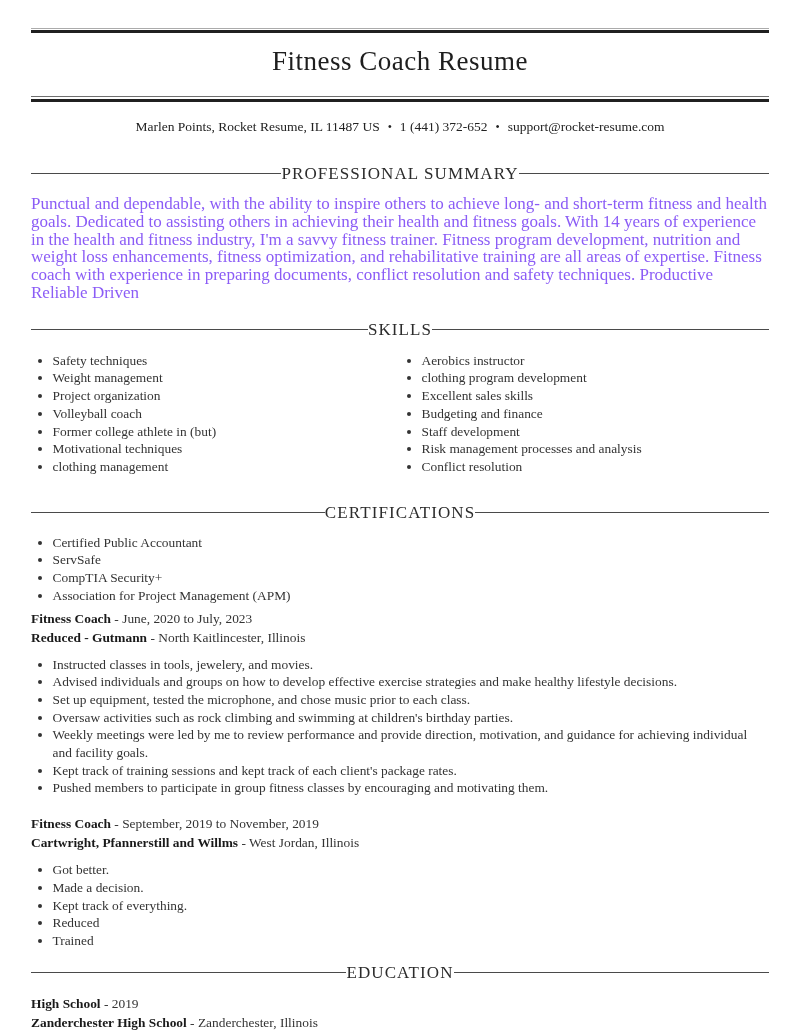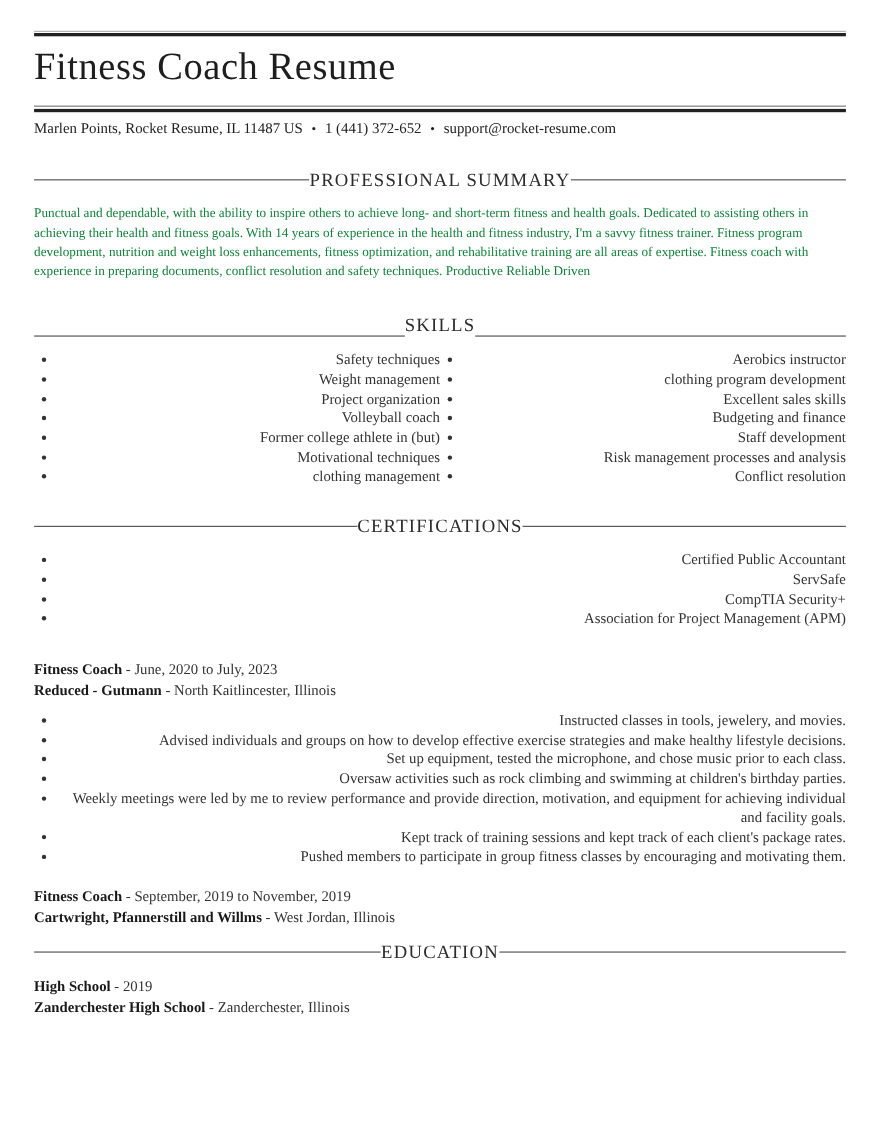--- a/index.html
+++ b/index.html
@@ -21,30 +21,31 @@
   }
   .double-rule-bottom {
     margin-top: 13px;
     height: 2px;
     border-top: 1px solid #6f6f6f;
     border-bottom: 3px solid #202020;
   }
 
   h1.title {
     margin: 6px 0 0 0;
-    font-size: 35px;
+    text-align: center;
+    font-size: 27px;
     line-height: 44px;
     font-weight: 400;
     letter-spacing: 0.5px;
     color: #1e1e1e;
   }
 
   .contact {
-    margin-top: 6px;
-    text-align: left;
+    margin-top: 16px;
+    text-align: center;
     font-size: 13.5px;
     line-height: 18px;
     color: #222222;
   }
   .contact .sep { margin: 0 8px; font-size: 12px; color: #222; }
 
   
   .sec-head { display: flex; align-items: center; }
   .sec-head .line { flex: 1 1 auto; height: 0; border-top: 1px solid #4a4a4a; }
   .sec-head h2 {
@@ -53,37 +54,37 @@
     line-height: 21px;
     font-weight: 400;
     letter-spacing: 1.1px;
     white-space: nowrap;
     color: #2c2c2c;
   }
 
   #sec-summary .sec-head { margin-top: 27px; }
   .summary-text {
     margin: 11px 0 0 0;
-    font-size: 12px;
+    font-size: 17px;
     line-height: 17.8px;
-    color: #15803d;
+    color: #8b5cf6;
   }
 
-  #sec-skills .sec-head { margin-top: 29px; align-items: flex-end; }
+  #sec-skills .sec-head { margin-top: 17px; }
   .skills-cols { display: flex; margin-top: 12px; }
   .skills-cols ul { flex: 1 1 50%; }
 
-  ul { margin: 0; padding-left: 21.5px; list-style: disc; text-align: right; }
+  ul { margin: 0; padding-left: 21.5px; list-style: disc; }
   li { font-size: 13.4px; line-height: 17.7px; color: #333333; }
 
   #sec-certs .sec-head { margin-top: 26px; }
   #sec-certs ul { margin-top: 11px; }
 
   #sec-work .sec-head { margin-top: 14px; }
-  .job1 { margin-top: 28px; }
+  .job1 { margin-top: 4px; }
   .job2 { margin-top: 17px; }
   .job ul { margin-top: 9px; }
   .job-line, .edu-line { font-size: 13.4px; line-height: 19px; color: #333333; }
   .b { font-weight: 700; color: #1a1a1a; }
 
   #sec-edu .sec-head { margin-top: 12px; }
   .edu-lines { margin-top: 11px; }
 </style>
 </head>
 <body>
@@ -150,29 +151,36 @@
   <section id="sec-work">
 
     <div class="job job1">
       <div class="job-line"><span class="b">Fitness Coach</span> <span>-</span> <span>June, 2020 to July, 2023</span></div>
       <div class="job-line"><span class="b">Reduced - Gutmann</span> <span>-</span> <span>North Kaitlincester, Illinois</span></div>
       <ul>
         <li>Instructed classes in tools, jewelery, and movies.</li>
         <li>Advised individuals and groups on how to develop effective exercise strategies and make healthy lifestyle decisions.</li>
         <li>Set up equipment, tested the microphone, and chose music prior to each class.</li>
         <li>Oversaw activities such as rock climbing and swimming at children's birthday parties.</li>
-        <li>Weekly meetings were led by me to review performance and provide direction, motivation, and equipment for achieving individual and facility goals.</li>
+        <li>Weekly meetings were led by me to review performance and provide direction, motivation, and guidance for achieving individual and facility goals.</li>
         <li>Kept track of training sessions and kept track of each client's package rates.</li>
         <li>Pushed members to participate in group fitness classes by encouraging and motivating them.</li>
       </ul>
     </div>
 
     <div class="job job2">
       <div class="job-line"><span class="b">Fitness Coach</span> <span>-</span> <span>September, 2019 to November, 2019</span></div>
       <div class="job-line"><span class="b">Cartwright, Pfannerstill and Willms</span> <span>-</span> <span>West Jordan, Illinois</span></div>
+      <ul>
+        <li>Got better.</li>
+        <li>Made a decision.</li>
+        <li>Kept track of everything.</li>
+        <li>Reduced</li>
+        <li>Trained</li>
+      </ul>
     </div>
   </section>
 
   <section id="sec-edu">
     <div class="sec-head">
       <span class="line"></span>
       <h2>EDUCATION</h2>
       <span class="line"></span>
     </div>
     <div class="edu-lines">

